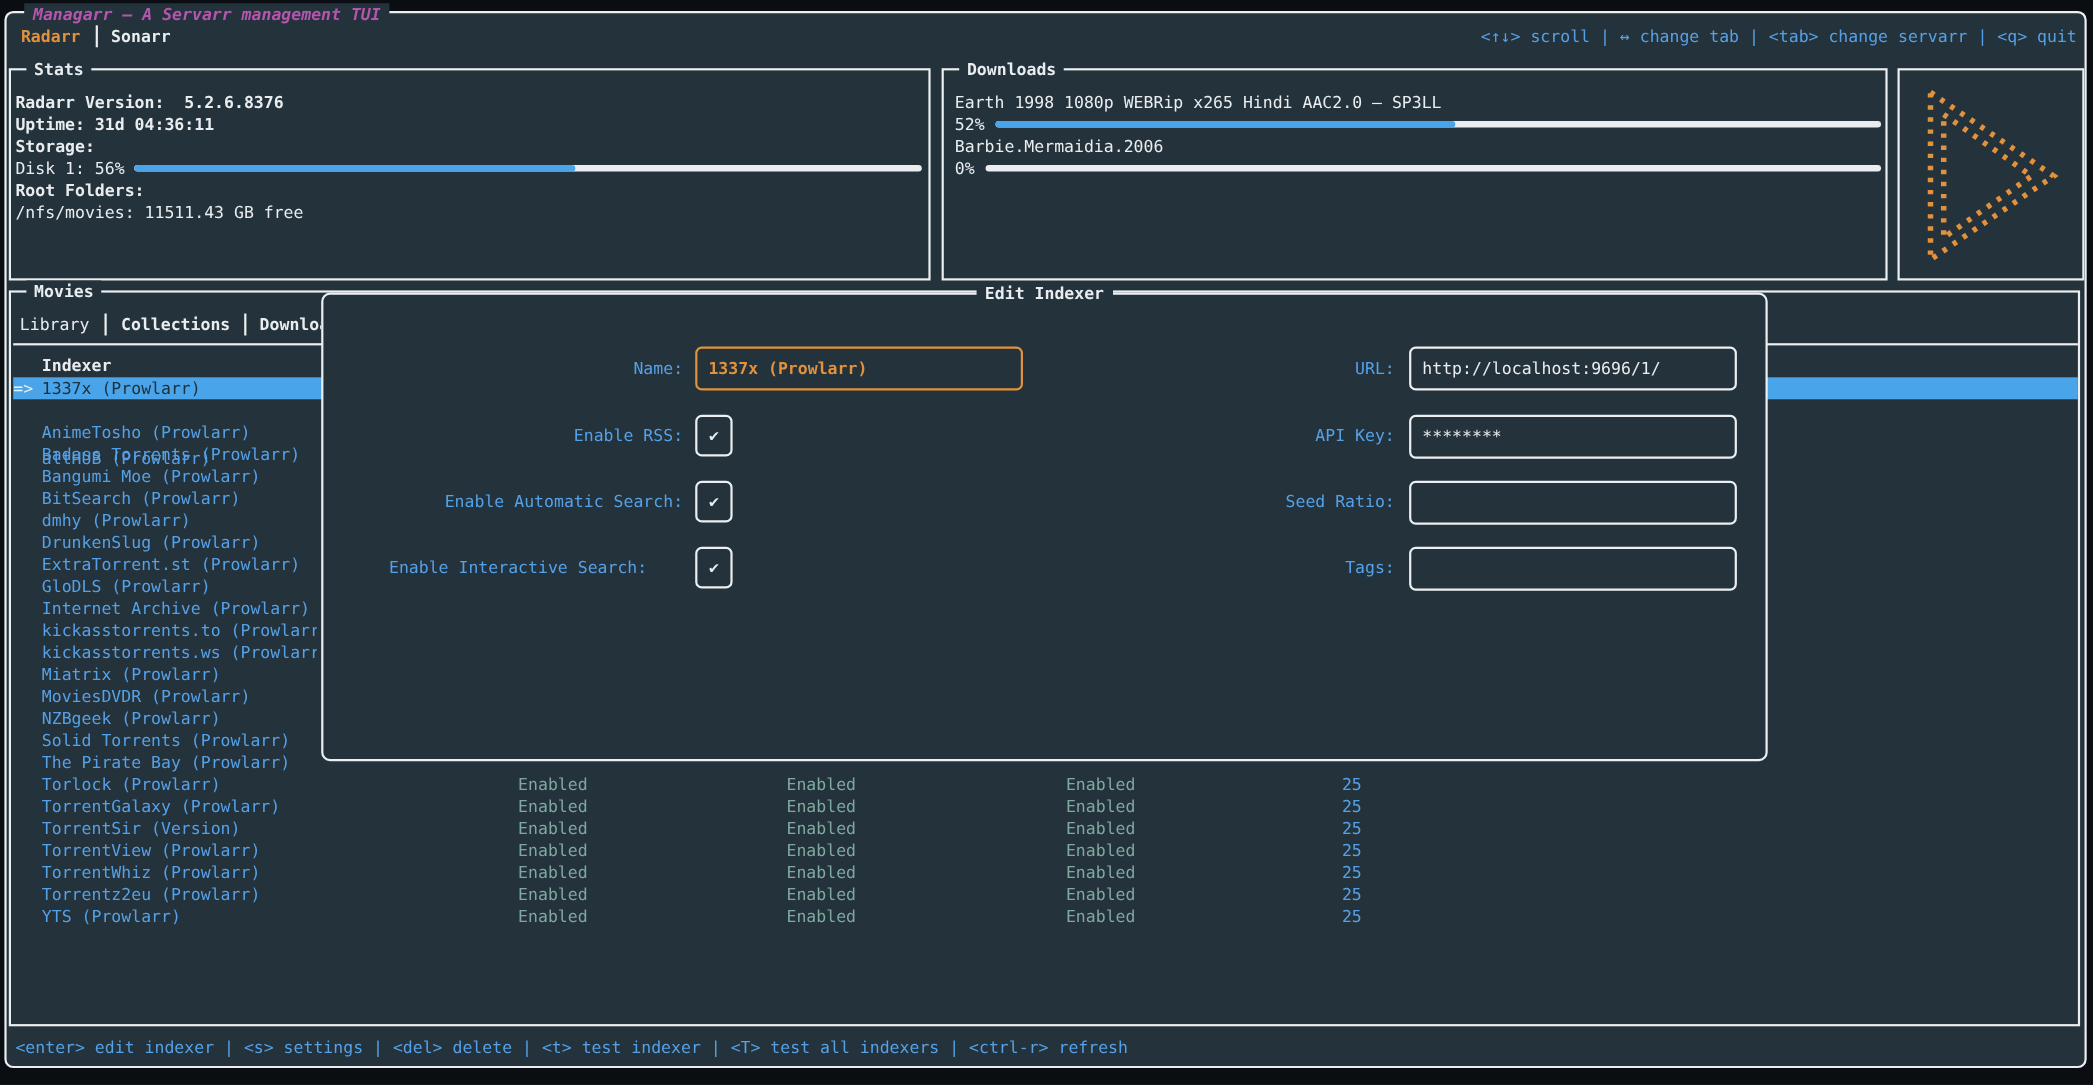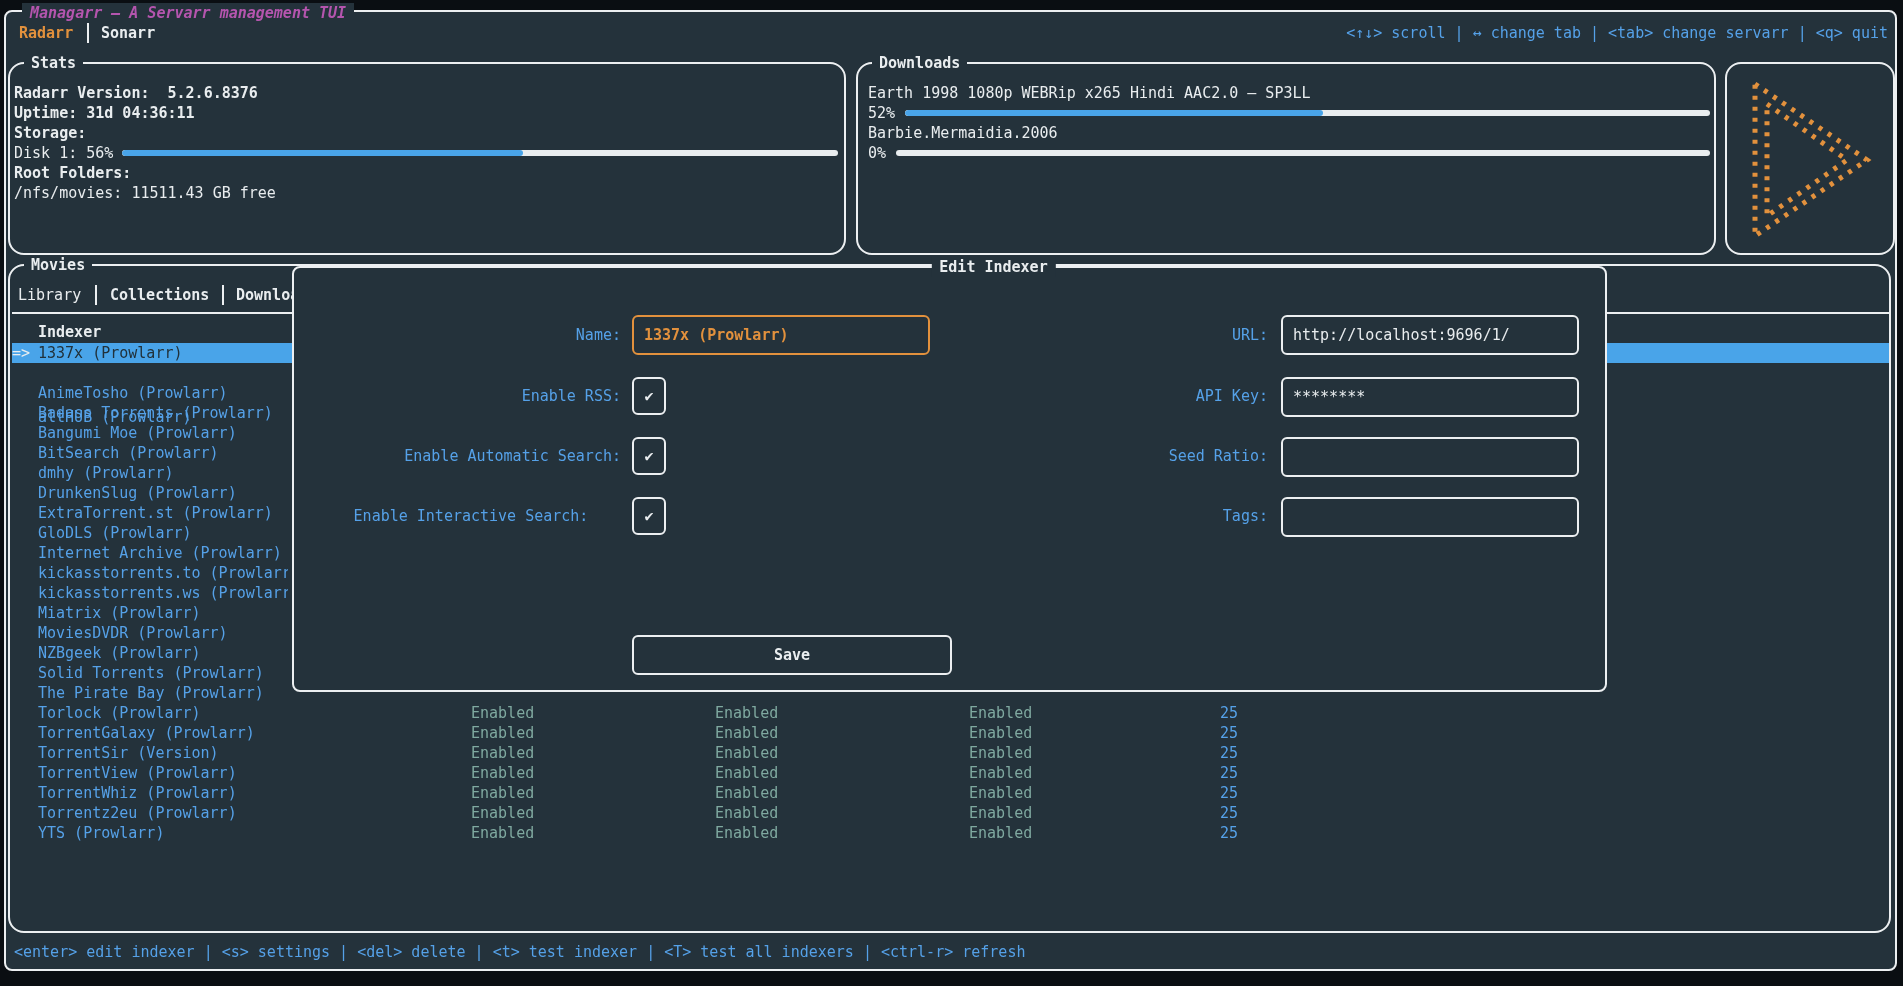--- a/index.html
+++ b/index.html
@@ -8,34 +8,34 @@
     --magenta:#b455ae; --teal:#7fa9a0;
   }
   *{margin:0;padding:0;box-sizing:border-box;}
   body{background:var(--strip);font-family:"DejaVu Sans Mono",monospace;font-size:15px;color:var(--white);}
   .screen{position:relative;width:1903px;height:986px;overflow:hidden;background:var(--strip);}
   .app{position:absolute;left:4px;top:10px;width:1893px;height:961px;background:var(--bg);
        border:2px solid var(--border);border-radius:8px;}
   .t{position:absolute;line-height:20px;white-space:pre;}
   .b{font-weight:bold;}
   .blue{color:var(--blue);} .orange{color:var(--orange);} .teal{color:var(--teal);}
-  .panel{position:absolute;border:2px solid var(--border);border-radius:16px;background:var(--bg);}
+  .panel{position:absolute;border:2px solid var(--border);border-radius:0;background:var(--bg);}
   .panel-title{position:absolute;top:-11px;left:14px;background:var(--bg);padding:0 7px;font-weight:bold;line-height:20px;white-space:pre;}
   .vsep{position:absolute;width:2px;height:20px;background:var(--border);}
   .bar{position:absolute;height:6px;border-radius:3px;background:var(--white);overflow:hidden;}
   .bar .fill{position:absolute;left:0;top:0;bottom:0;background:var(--hl);border-radius:3px;}
   .hline{position:absolute;height:2px;background:var(--border);}
   .hl-row{position:absolute;left:12px;top:343px;width:1877px;height:20px;background:var(--hl);}
   .lrow{position:absolute;left:38px;width:250px;height:20px;overflow:hidden;color:var(--blue);line-height:20px;white-space:pre;}
   .lrow.sel{color:var(--darkonblue);}
   .cell{position:absolute;height:20px;line-height:20px;white-space:pre;}
   .modal{position:absolute;left:292px;top:266px;width:1315px;height:426px;background:var(--bg);
          border:2px solid var(--border);border-radius:8px;z-index:10;}
   .modal-title{position:absolute;top:-11px;left:50%;transform:translateX(-50%);background:var(--bg);
-               padding:0 8px;font-weight:bold;line-height:20px;white-space:pre;margin-left:44px;}
+               padding:0 8px;font-weight:bold;line-height:20px;white-space:pre;}
   .mlabel{position:absolute;width:300px;text-align:right;color:var(--blue);line-height:20px;white-space:pre;}
   .minput{position:absolute;width:298px;height:40px;border:2px solid var(--border);border-radius:6px;
           line-height:36px;padding:0 10px;white-space:pre;overflow:hidden;}
   .minput.name{border-color:var(--orange);color:var(--orange);font-weight:bold;}
   .mcheck{position:absolute;width:34px;height:38px;border:2px solid var(--border);border-radius:6px;
           text-align:center;line-height:34px;font-weight:bold;}
   .mbtn{position:absolute;height:40px;border:2px solid var(--border);border-radius:6px;
         text-align:center;line-height:36px;font-weight:bold;}
   .logo{position:absolute;left:12px;top:6px;}
 </style>
@@ -180,17 +180,16 @@
 
     <div class="mlabel" style="left:674px;top:178px;">Seed Ratio:</div>
     <div class="minput" style="left:987px;top:169px;"></div>
 
     <div class="mlabel" style="left:27px;top:238px;text-align:center;">Enable Interactive Search:</div>
     <div class="mcheck" style="left:338px;top:229px;">✔</div>
 
     <div class="mlabel" style="left:674px;top:238px;">Tags:</div>
     <div class="minput" style="left:987px;top:229px;"></div>
 
-    <div class="mbtn" style="left:338px;top:367px;width:320px;">Save</div>
   </div>
 
   <div class="t blue" style="left:14px;top:942px;">&lt;enter&gt; edit indexer | &lt;s&gt; settings | &lt;del&gt; delete | &lt;t&gt; test indexer | &lt;T&gt; test all indexers | &lt;ctrl-r&gt; refresh</div>
 </div>
 
 </body></html>

